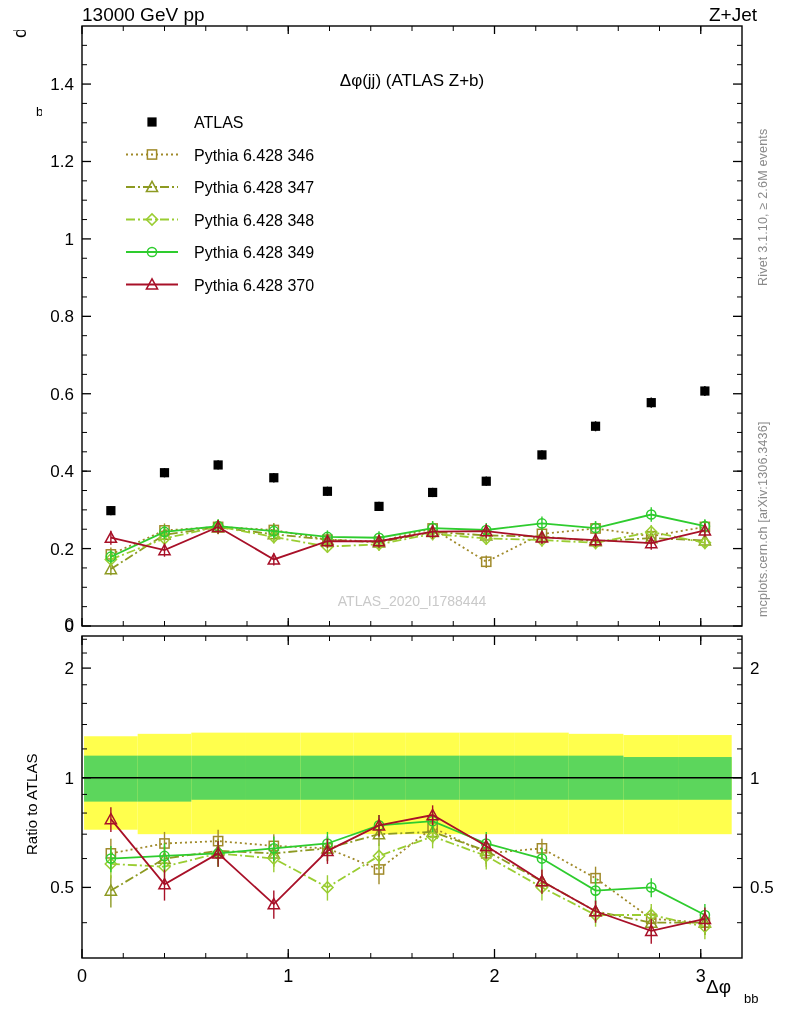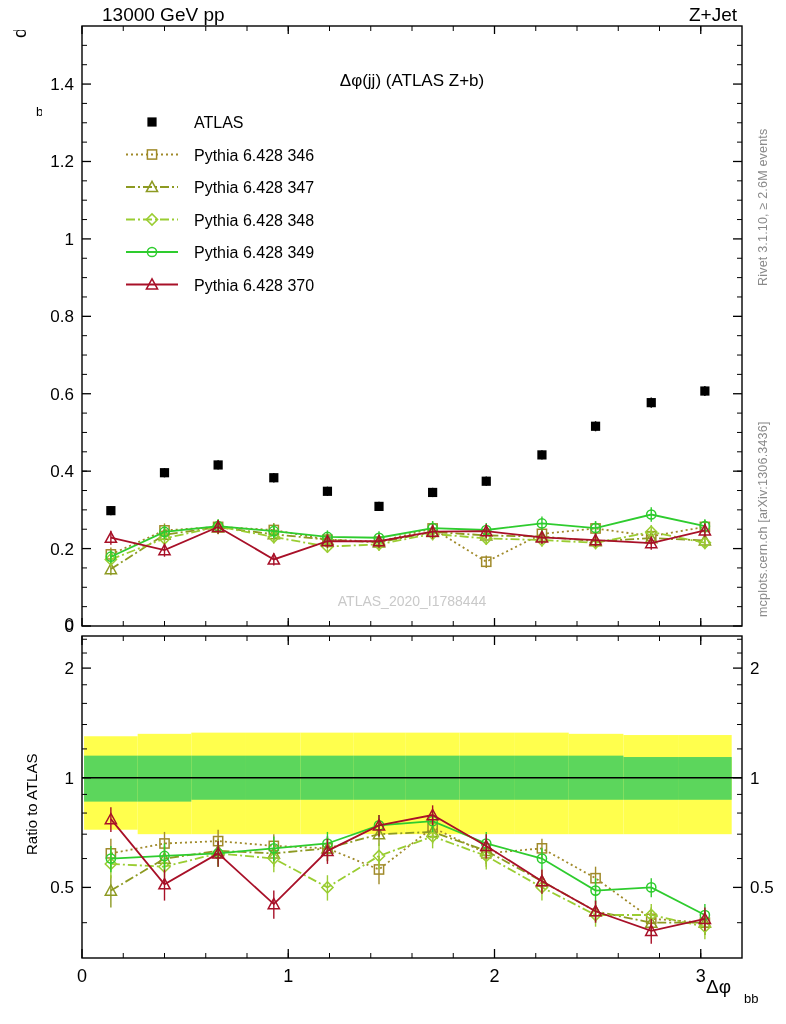--- a/index.html
+++ b/index.html
@@ -1,30 +1,30 @@
 <!DOCTYPE html>
 <html><head>
 <meta charset="utf-8">
 <style>
   html,body{margin:0;padding:0;background:#ffffff;}
   body{width:786px;height:1024px;font-family:"Liberation Sans",sans-serif;color:#000;}
   #root{position:relative;width:786px;height:1024px;}
   .abs{position:absolute;}
-  .hdr{font-size:19px;margin-left:20px;}
+  .hdr{font-size:19px;}
   .rightnote{font-size:12.5px;color:#8a8a8a;letter-spacing:0.2px;}
   svg{display:block;}
   .frame{fill:none;stroke:#000;stroke-width:1.4;}
 </style>
 </head>
 <body>
 
 <div id="root">
 
   <div class="abs hdr" style="left:82px;top:4px;">13000 GeV pp</div>
-  <div class="abs hdr" style="left:669px;top:4px;">Z+Jet</div>
+  <div class="abs hdr" style="left:709px;top:4px;">Z+Jet</div>
 
   <div class="abs" style="left:2px;top:30px;width:40px;height:120px;">
     <svg width="40" height="130">
       <text x="24" y="8" transform="rotate(-90 24 8)" font-size="19" font-family="Liberation Sans, sans-serif" text-anchor="start">dσ/dΔφ</text>
       <text x="34" y="86" font-size="13" font-family="Liberation Sans, sans-serif">bb</text>
     </svg>
   </div>
 
   <div class="abs" style="left:20px;top:700px;width:24px;height:160px;">
     <svg width="24" height="160">

